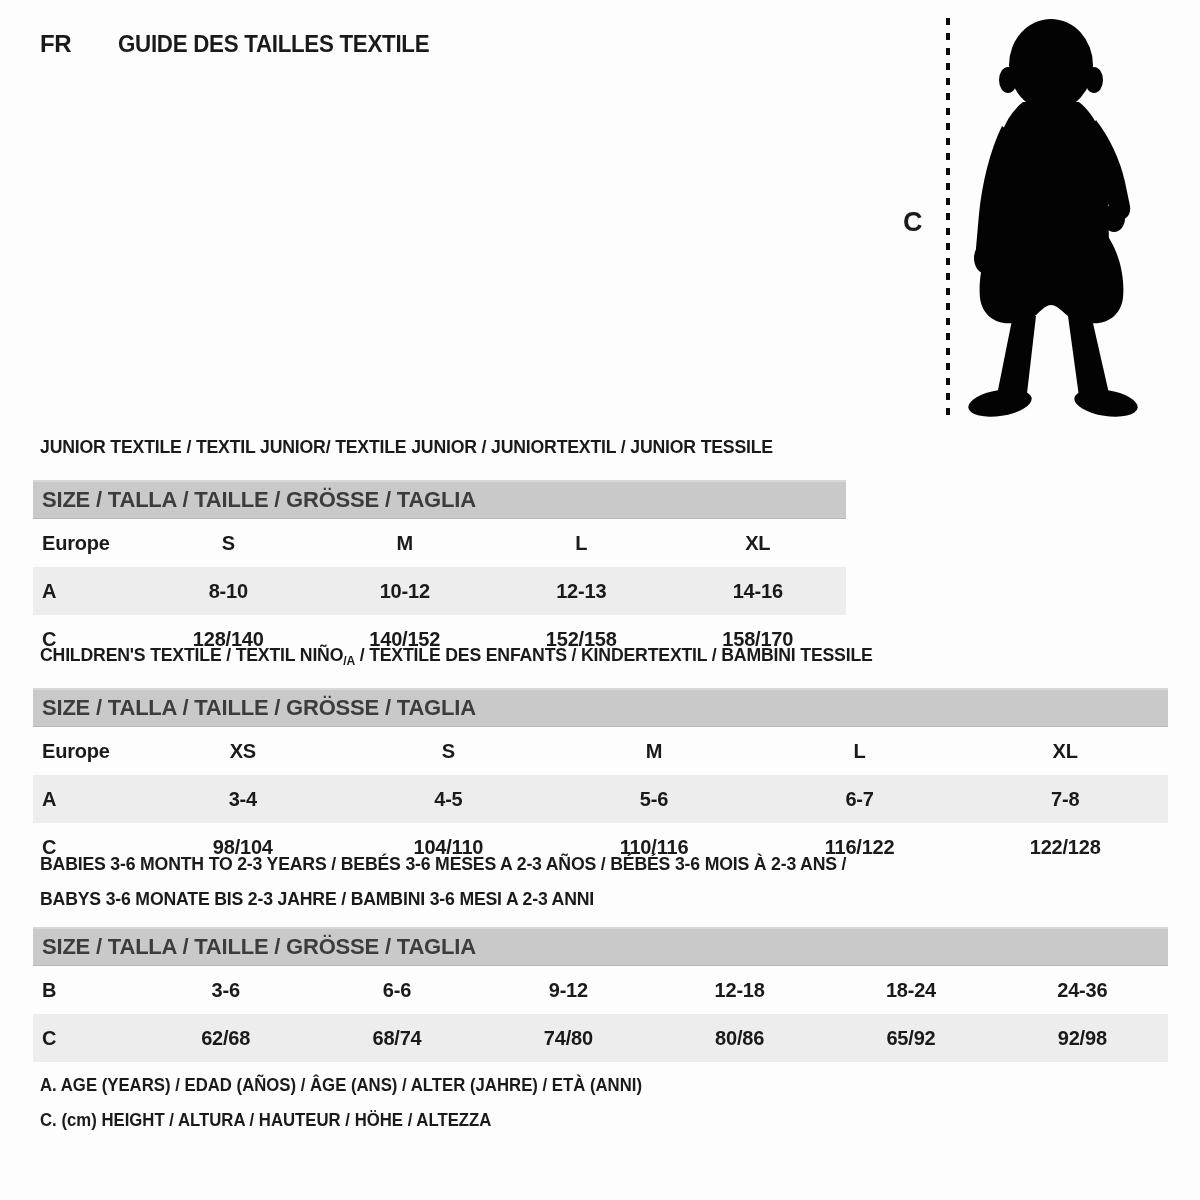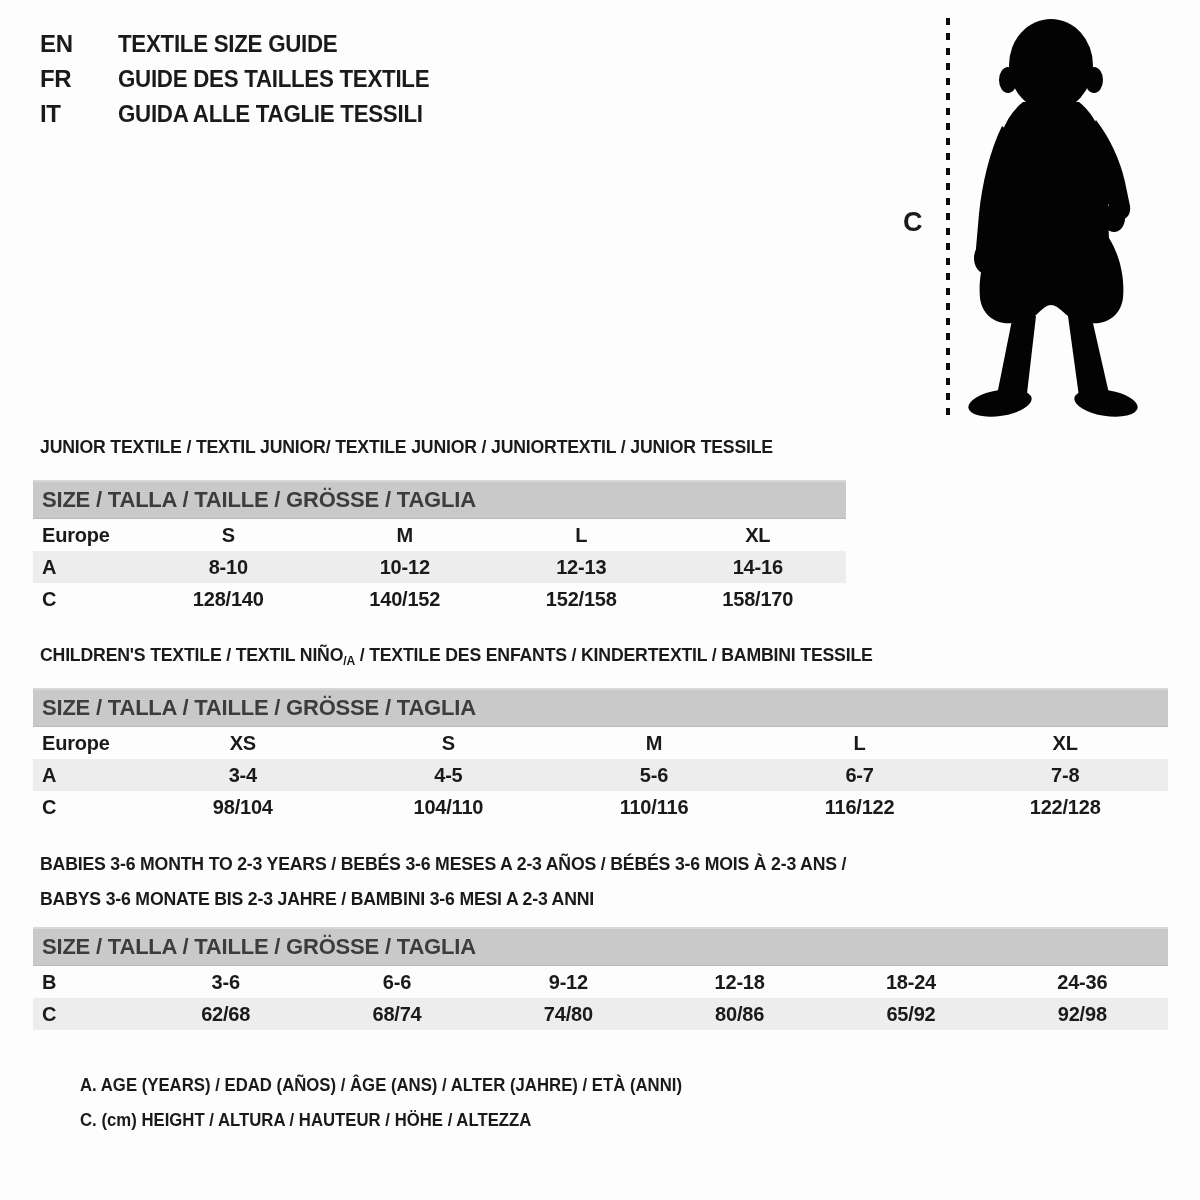--- a/index.html
+++ b/index.html
@@ -40,48 +40,40 @@
   .two-line{line-height:35px;}
 
   
   .size-table{position:absolute;left:33px;}
   .size-bar{
     height:39px;background:var(--bar-bg);color:var(--bar-text);
     font-size:22px;display:flex;align-items:center;padding-left:9px;
     border-top:2px solid #d8d8d8;border-bottom:1px solid #b9b9b9;
     letter-spacing:-0.2px;
   }
-  .trow{display:flex;height:32px;align-items:center;font-size:20px;letter-spacing:-0.2px;}
+  .trow{display:flex;height:48px;align-items:center;font-size:20px;letter-spacing:-0.2px;}
   .trow .lab{width:107px;padding-left:9px;}
   .trow .cell{flex:1;text-align:center;}
   .trow.alt{background:var(--row-alt);}
 
   .w-junior{width:813px;}
   .w-wide{width:1135px;}
 
   
-  .legend{position:absolute;left:40px;top:1068px;font-size:18px;line-height:35px;margin-left:40px;}
+  .legend{position:absolute;left:40px;top:1068px;font-size:18px;line-height:35px;}
 </style>
 </head>
 <body>
 
 <div class="stage">
 
   <div class="lang-list">
     <div class="lang-row">
-      <span class="lang-code">EN</span>
-      <span class="cond">TEXTILE SIZE GUIDE</span>
-    </div>
-    <div class="lang-row">
       <span class="lang-code">FR</span>
       <span class="cond">GUIDE DES TAILLES TEXTILE</span>
-    </div>
-    <div class="lang-row">
-      <span class="lang-code">IT</span>
-      <span class="cond">GUIDA ALLE TAGLIE TESSILI</span>
     </div>
   </div>
 
   <div class="measure-line"></div>
   <div class="measure-label">C</div>
   <svg class="silhouette" viewBox="0 0 188 404" aria-hidden="true">
     <g fill="#030303">
 
       <ellipse cx="93" cy="51" rx="42" ry="46"></ellipse>
       <ellipse cx="50" cy="66" rx="9" ry="13"></ellipse>

